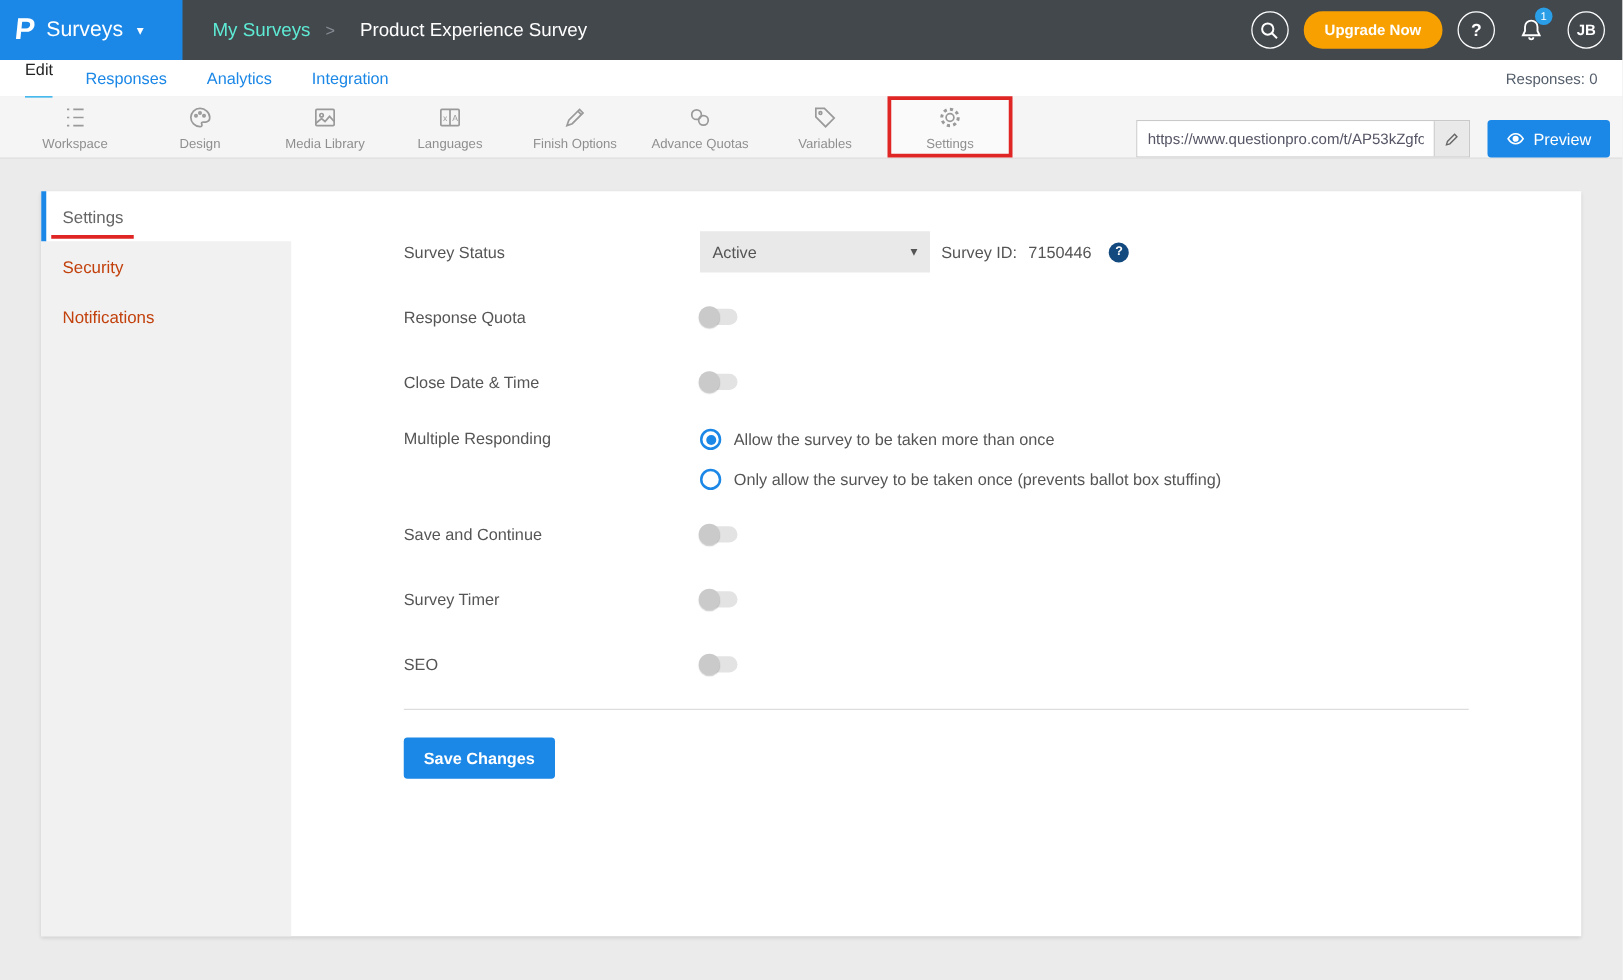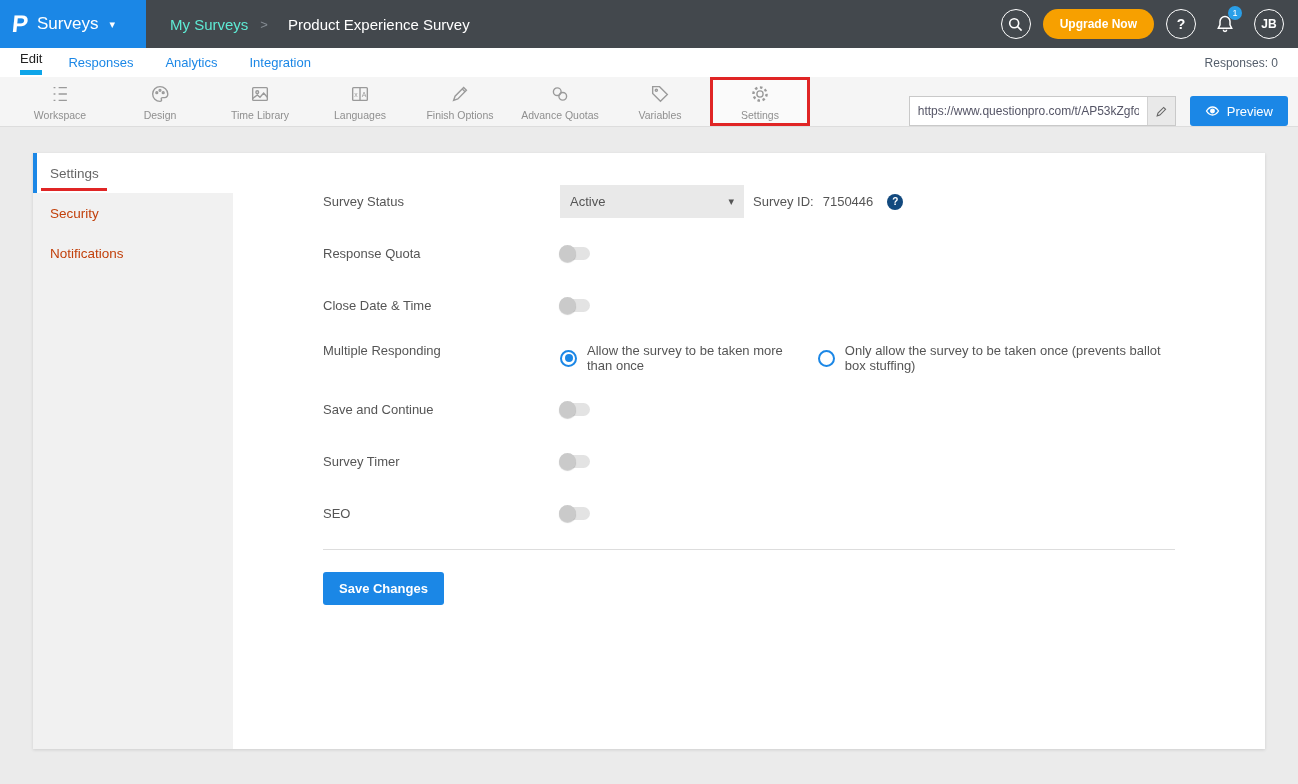--- a/index.html
+++ b/index.html
@@ -17,21 +17,21 @@
   .page-title { color:#fff; font-size:15px; margin-left:8px; }
   .topbar-right { margin-left:auto; display:flex; align-items:center; gap:12px; padding-right:14px; }
   .circle-btn { width:30px; height:30px; border:1.5px solid #fff; border-radius:50%; display:flex; align-items:center; justify-content:center; cursor:pointer; font-size:14px; font-weight:bold; color:#fff; flex:none; }
   .upgrade-btn { background:#f7a000; border:none; color:#fff; font-weight:bold; font-size:12px; padding:8px 17px; border-radius:16px; cursor:pointer; font-family:inherit; }
   .bell-wrap { position:relative; width:34px; height:34px; display:flex; align-items:center; justify-content:center; cursor:pointer; }
   .bell-badge { position:absolute; top:-1px; right:0; background:#2a9fe8; color:#fff; font-size:9px; min-width:14px; height:14px; border-radius:7px; display:flex; align-items:center; justify-content:center; }
 
   
   .navrow { height:29px; background:#fff; display:flex; align-items:center; padding:0 20px; font-size:13px; }
   .nav-item { margin-right:32px; color:#1b87e6; cursor:pointer; }
-  .nav-item.active { color:#222; border-bottom:5px solid #0ea5e9; padding-bottom:4px; margin-right:26px; }
+  .nav-item.active { color:#222; border-bottom:1px solid #0ea5e9; padding-bottom:14px; margin-right:26px; }
   .responses { margin-left:auto; color:#545e6b; font-size:12px; }
 
   
   .toolbar { height:50px; background:#f5f5f5; border-bottom:1px solid #ddd; display:flex; align-items:stretch; padding-left:10px; }
   .tool-item { width:100px; display:flex; flex-direction:column; align-items:center; justify-content:center; gap:4px; color:#8f8f8f; font-size:10.5px; cursor:pointer; }
   .tool-item svg { display:block; }
   .highlight-box { border:3px solid #e02525; display:flex; background:#fafafa; }
   .highlight-box .tool-item { width:94px; }
   .toolbar-right { margin-left:auto; display:flex; align-items:flex-end; gap:14px; padding-right:10px; }
   .url-wrap { display:flex; align-items:center; height:30px; border:1px solid #c9c9c9; background:#fff; }
@@ -57,21 +57,21 @@
   .f-label { width:237px; flex:none; font-size:13px; color:#555; }
   .dropdown { width:184px; height:33px; background:#e9e9e9; display:flex; align-items:center; justify-content:space-between; padding:0 10px; font-size:13px; color:#555; cursor:pointer; }
   .dd-caret { font-size:11px; color:#555; }
   .sid-label { margin-left:9px; font-size:13px; }
   .sid-value { margin-left:9px; font-size:13px; }
   .help-dot { margin-left:14px; width:16px; height:16px; border-radius:50%; background:#12497e; color:#fff; font-size:10px; font-weight:bold; display:flex; align-items:center; justify-content:center; cursor:pointer; }
 
   .toggle { width:30px; height:13px; background:#e3e3e3; border-radius:7px; position:relative; cursor:pointer; flex:none; }
   .toggle::after { content:""; position:absolute; left:-1px; top:-2px; width:17px; height:17px; background:#cacaca; border-radius:50%; box-shadow:0 1px 1px rgba(0,0,0,.2); }
 
-  .radio-list { display:flex; flex-direction:row; gap:15px; padding-top:2px; }
+  .radio-list { display:flex; flex-direction:column; gap:15px; padding-top:2px; }
   .radio-opt { display:flex; align-items:center; cursor:pointer; }
   .radio { width:17px; height:17px; border:2px solid #1b87e6; border-radius:50%; position:relative; background:#fff; flex:none; }
   .radio.selected::after { content:""; position:absolute; inset:2.5px; background:#1b87e6; border-radius:50%; }
   .radio-label { margin-left:10px; font-size:13px; color:#555; }
 
   .divider { border-top:1px solid #ddd; margin-top:12px; }
   .save-btn { margin-top:22px; background:#1b87e6; border:none; color:#fff; font-size:13px; font-weight:bold; padding:9px 16px; border-radius:3px; cursor:pointer; font-family:inherit;text-align:right; }
 </style>
 </head>
 <body>
@@ -135,21 +135,21 @@
     </svg>
     <span>Design</span>
   </div>
 
   <div class="tool-item">
     <svg width="22" height="22" viewBox="0 0 24 24" fill="none" stroke="#9a9a9a" stroke-width="1.5">
       <rect x="4" y="5" width="16" height="14" rx="1"></rect>
       <circle cx="9" cy="10" r="1.5"></circle>
       <path d="M4 17l5-4 3 2.5 4-4.5 4 4.5"></path>
     </svg>
-    <span>Time Library</span>
+    <span>Media Library</span>
   </div>
 
   <div class="tool-item">
     <svg width="22" height="22" viewBox="0 0 24 24" fill="none" stroke="#9a9a9a" stroke-width="1.5">
       <rect x="4" y="5" width="16" height="14" rx="1"></rect>
       <path d="M12 5v14"></path>
       <text x="5.8" y="15" font-size="7.5" fill="#9a9a9a" stroke="none" font-family="Liberation Sans, sans-serif">x</text>
       <text x="14" y="15" font-size="7.5" fill="#9a9a9a" stroke="none" font-family="Liberation Sans, sans-serif">A</text>
     </svg>
     <span>Languages</span>

